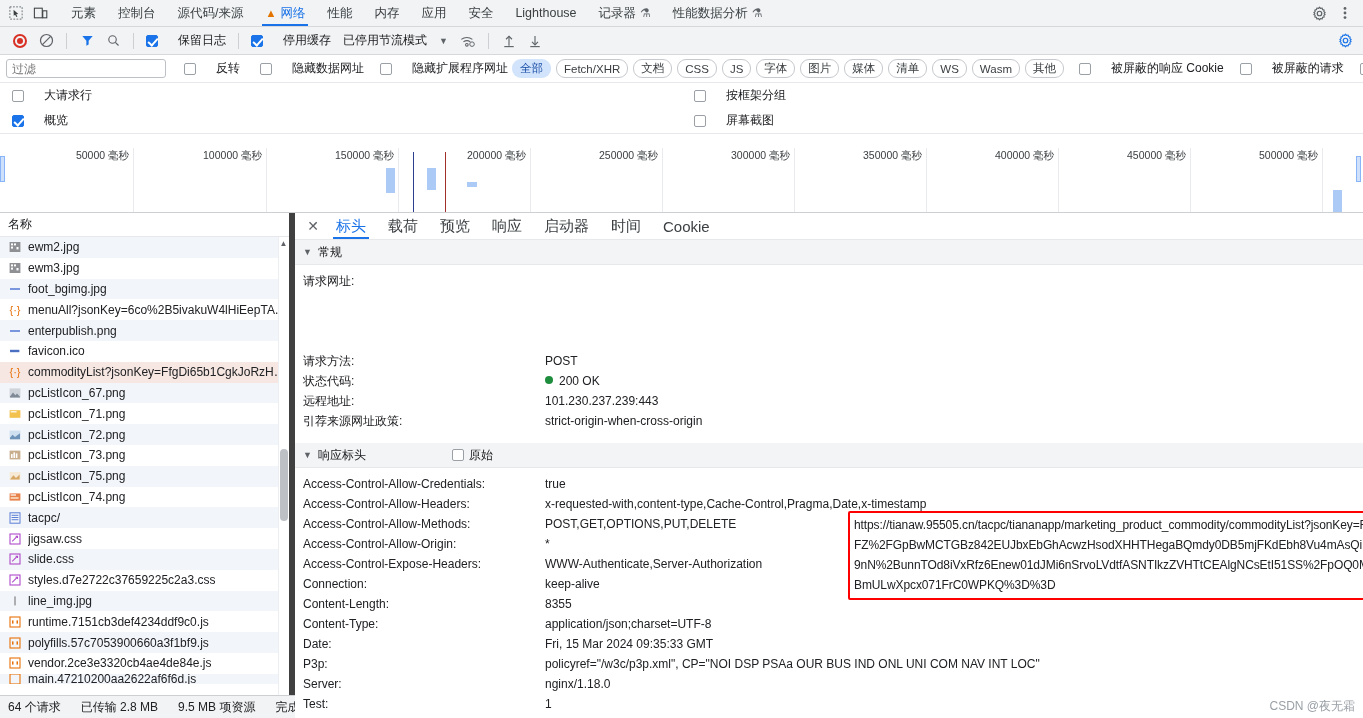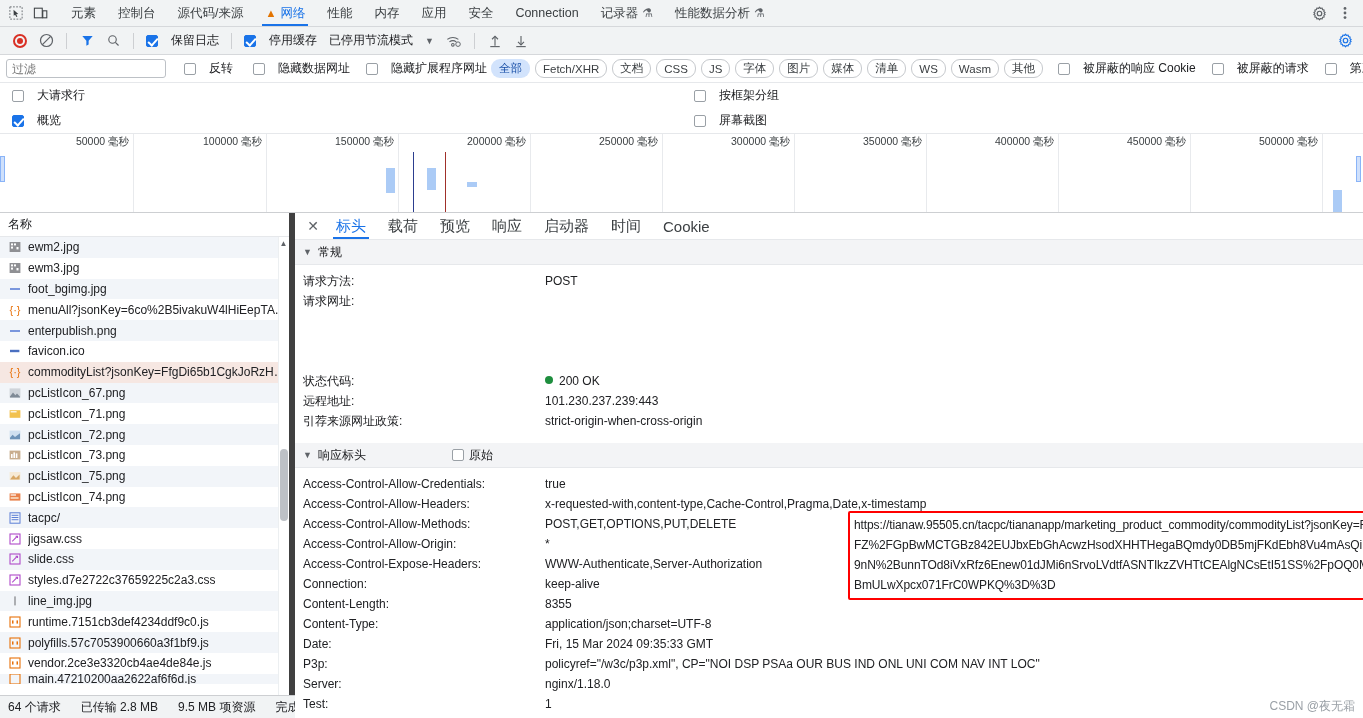--- a/index.html
+++ b/index.html
@@ -59,21 +59,21 @@
     flex: 0 0 auto;
   }
   .record-dot {
     width: 14px; height: 14px; border-radius: 50%;
     border: 2px solid #d93025;
     display: inline-flex; align-items: center; justify-content: center;
   }
   .record-dot i { width: 6px; height: 6px; border-radius: 50%; background: #d93025; display:block; }
   .tb-btn { width: 24px; height: 24px; display:flex; align-items:center; justify-content:center; color:#5f6368; }
   .vsep { width: 1px; height: 16px; background: #cdcfd2; margin: 0 6px; }
-  .cb-wrap { display: flex; align-items: center; gap: 13px; padding: 0 4px; white-space: nowrap; }
+  .cb-wrap { display: flex; align-items: center; gap: 20px; padding: 0 4px; white-space: nowrap; }
   .cb {
     width: 12px; height: 12px; border: 1px solid #9aa0a6; border-radius: 2px;
     background: #fff; display: inline-block; position: relative; flex: 0 0 auto;
   }
   .cb.checked { background: #1a73e8; border-color: #1a73e8; }
   .cb.checked::after {
     content: ""; position: absolute; left: 3px; top: 0px;
     width: 4px; height: 8px; border: solid #fff; border-width: 0 2px 2px 0;
     transform: rotate(42deg);
   }
@@ -119,21 +119,21 @@
   }
   .opt-row.last { border-bottom: 1px solid #e6e8eb; height: 26px; }
   .opt-right { position: absolute; left: 690px; display: flex; align-items: center; }
 
   
   .overview {
     height: 79px; background: #fff;
     border-bottom: 1px solid #cdcfd2;
     position: relative; flex: 0 0 auto; overflow: hidden;
   }
-  .ov-tick { position: absolute; top: 0; height: 79px; border-right: 1px solid #e8eaed; }
+  .ov-tick { position: absolute; top: 14px; height: 79px; border-right: 1px solid #e8eaed; }
   .ov-tick span {
     position: absolute; right: 4px; top: 1px;
     font-size: 10.5px; color: #3c4043; white-space: nowrap;
   }
   .ov-band { position: absolute; background: #a6c8f5; opacity: .95; }
   .ov-divider { position: absolute; top: 18px; bottom: 0; width: 1px; }
   .ov-handle {
     position: absolute; width: 5px; top: 22px; height: 30px; background: #cfe0fb;
     border: 1px solid #8ab4f8;
   }
@@ -273,21 +273,21 @@
     <div class="dt-tab">
         <span>内存</span>
       </div>
     <div class="dt-tab">
         <span>应用</span>
       </div>
     <div class="dt-tab">
         <span>安全</span>
       </div>
     <div class="dt-tab">
-        <span>Connection</span>
+        <span>Lighthouse</span>
       </div>
     <div class="dt-tab">
       <span>记录器</span>
       <span class="flask">⚗</span>
     </div>
     <div class="dt-tab">
       <span>性能数据分析</span>
       <span class="flask">⚗</span>
     </div>
 
@@ -762,27 +762,27 @@
           </div>
       </div>
 
       <div class="detail-body">
         <div class="section-head">
           <span class="tri">▼</span>
           <span>常规</span>
         </div>
 
         <div class="kvtable">
+          <div class="kv" style="height:80px;align-items:flex-start;">
+            <div class="k">请求网址:</div>
+            <div class="v"></div>
+          </div>
           <div class="kv">
             <div class="k">请求方法:</div>
             <div class="v">POST</div>
-          </div>
-          <div class="kv" style="height:80px;align-items:flex-start;">
-            <div class="k">请求网址:</div>
-            <div class="v"></div>
           </div>
           <div class="kv">
             <div class="k">状态代码:</div>
             <div class="v">
               <span class="status-dot"></span><span>200 OK</span>
             </div>
           </div>
           <div class="kv">
             <div class="k">远程地址:</div>
             <div class="v">101.230.237.239:443</div>

